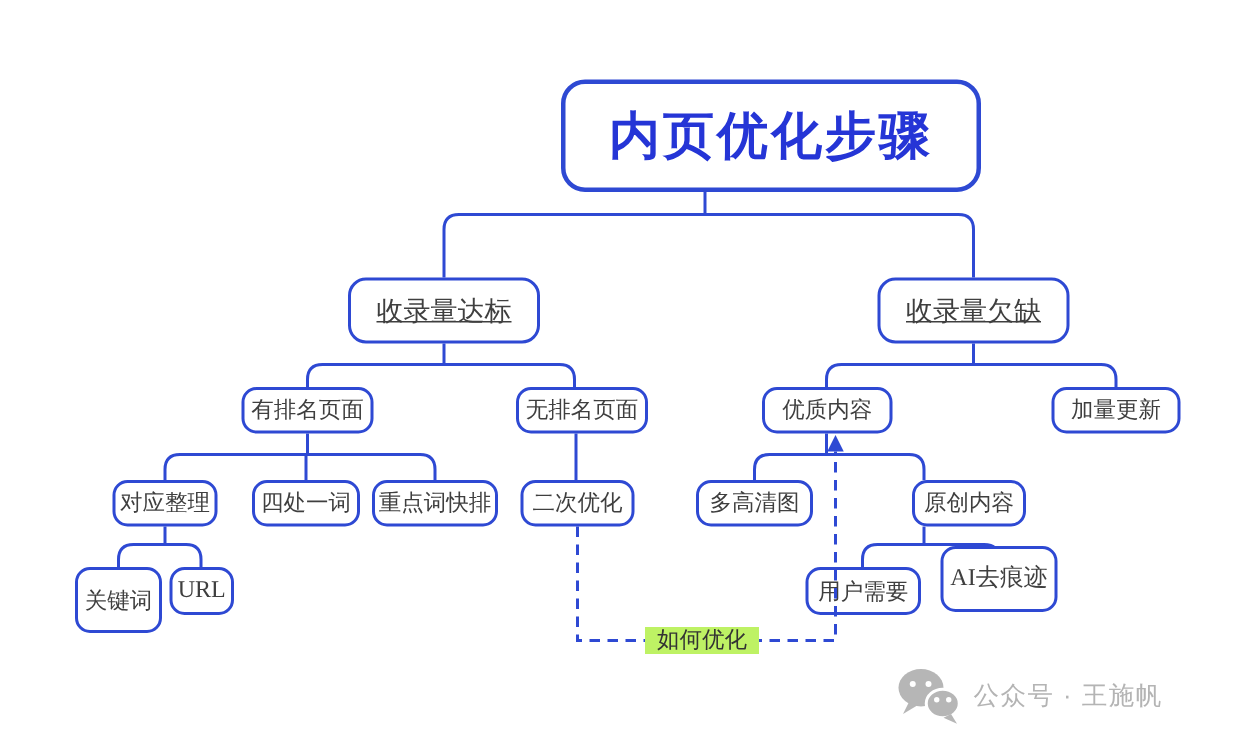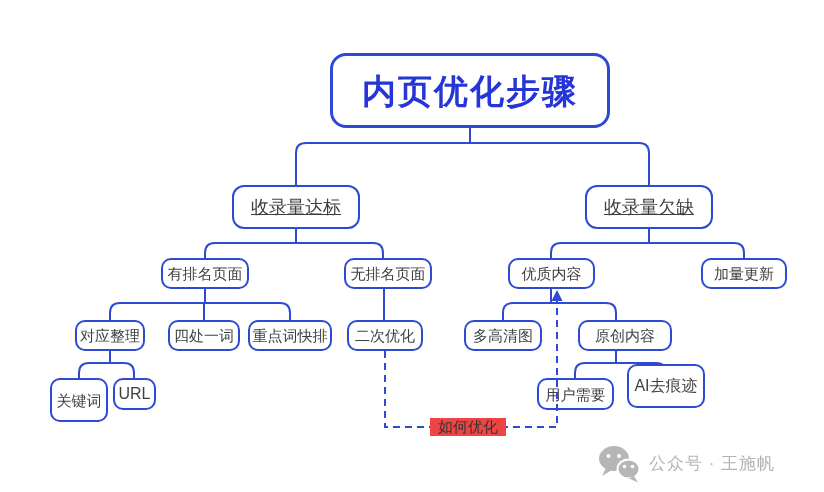--- a/index.html
+++ b/index.html
@@ -12,27 +12,27 @@
   #dashed-layer{z-index:3;}
   .node{
     position:absolute;box-sizing:border-box;background:#ffffff;
     border:2px solid #2e49d3;border-radius:10px;
     display:flex;align-items:center;justify-content:center;
     color:#3f3f3f;font-size:15px;line-height:1;white-space:nowrap;
     z-index:2;
   }
   .node.root{
     border-width:3px;border-radius:16px;
-    font-size:34px;font-weight:bold;color:#2535d6;letter-spacing:2px;
+    font-size:34px;font-weight:bold;color:#2535d6;letter-spacing:2px;margin-left:44px;
   }
   .node.lv2{font-size:18px;border-radius:12px;text-decoration:underline;}
-  .node.serif-latin{font-family:Liberation Sans, sans-serif;font-size:16px;}
+  .node.serif-latin{font-family:Liberation Serif, serif;font-size:16px;}
   .edge-label{
     position:absolute;left:430px;top:418px;width:76px;height:18px;
-    background:#ef4444;color:#333333;font-size:15px;line-height:18px;
+    background:#bef264;color:#333333;font-size:15px;line-height:18px;
     text-align:center;z-index:4;
   }
   .watermark{
     position:absolute;left:597px;top:444px;height:40px;
     display:flex;align-items:center;z-index:2;
   }
   .watermark .wm-text{
     margin-left:8px;color:#b4b4b4;font-size:17px;letter-spacing:1px;
     line-height:40px;
     text-align:center;
@@ -78,21 +78,21 @@
 <div class="node" style="left:161px;top:258px;width:88px;height:31px">有排名页面</div>
 <div class="node" style="left:344px;top:258px;width:88px;height:31px">无排名页面</div>
 <div class="node" style="left:508px;top:258px;width:87px;height:31px">优质内容</div>
 <div class="node" style="left:701px;top:258px;width:86px;height:31px">加量更新</div>
 
 <div class="node" style="left:75px;top:320px;width:70px;height:31px">对应整理</div>
 <div class="node" style="left:168px;top:320px;width:72px;height:31px">四处一词</div>
 <div class="node" style="left:248px;top:320px;width:84px;height:31px">重点词快排</div>
 <div class="node" style="left:347px;top:320px;width:76px;height:31px">二次优化</div>
 <div class="node" style="left:464px;top:320px;width:78px;height:31px">多高清图</div>
-<div class="node" style="left:578px;top:320px;width:94px;height:31px">原创内容</div>
+<div class="node" style="left:608px;top:320px;width:76px;height:31px">原创内容</div>
 
 <div class="node" style="left:50px;top:378px;width:58px;height:44px">关键词</div>
 <div class="node serif-latin" style="left:113px;top:378px;width:43px;height:32px">URL</div>
 <div class="node" style="left:537px;top:378px;width:77px;height:32px">用户需要</div>
 <div class="node serif-latin" style="left:627px;top:364px;width:78px;height:44px">AI去痕迹</div>
 
 <svg id="dashed-layer" class="layer" viewBox="0 0 824 492">
   <path d="M385,351 V427 H557 V301" fill="none" stroke="#2e49d3" stroke-width="2" stroke-dasharray="7 5"></path>
   <polygon points="557,290 551.5,301 562.5,301" fill="#2e49d3"></polygon>
 </svg>

